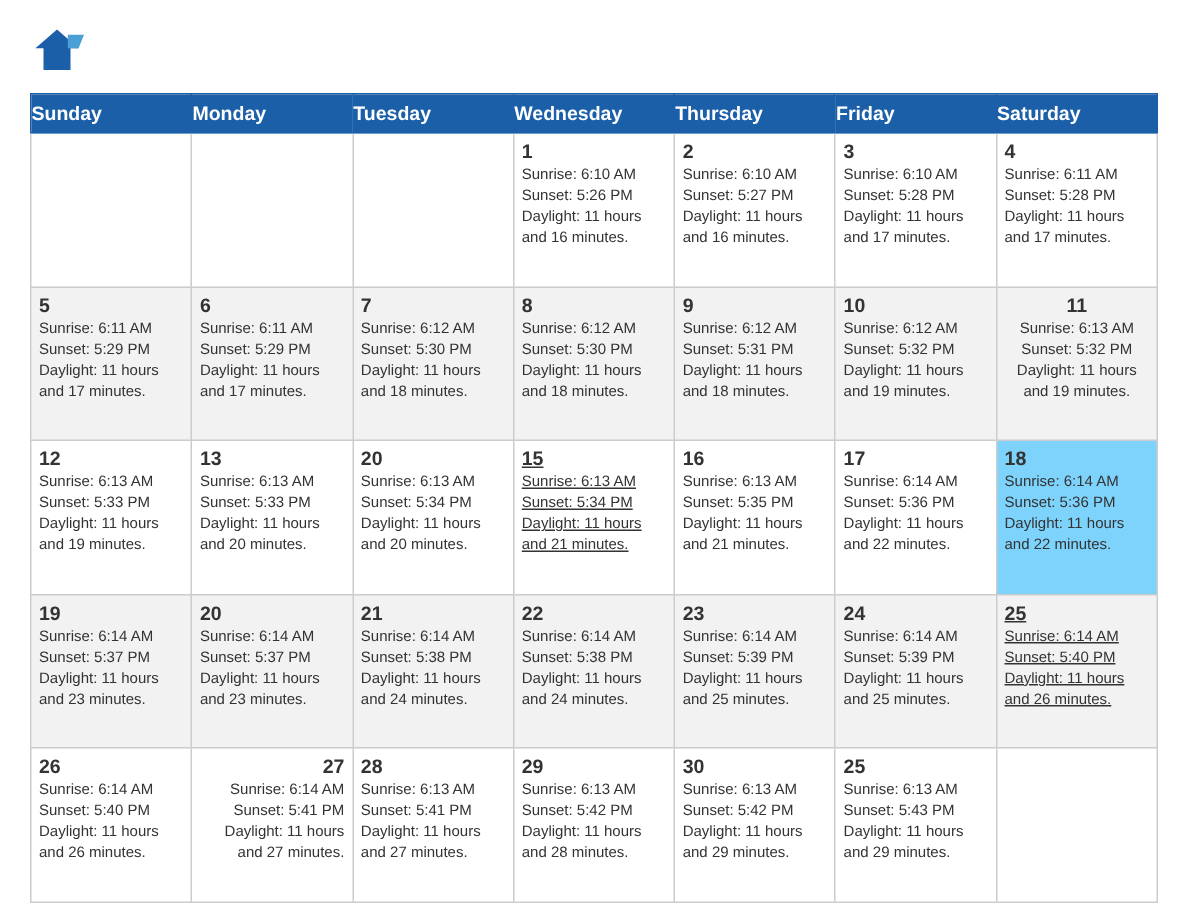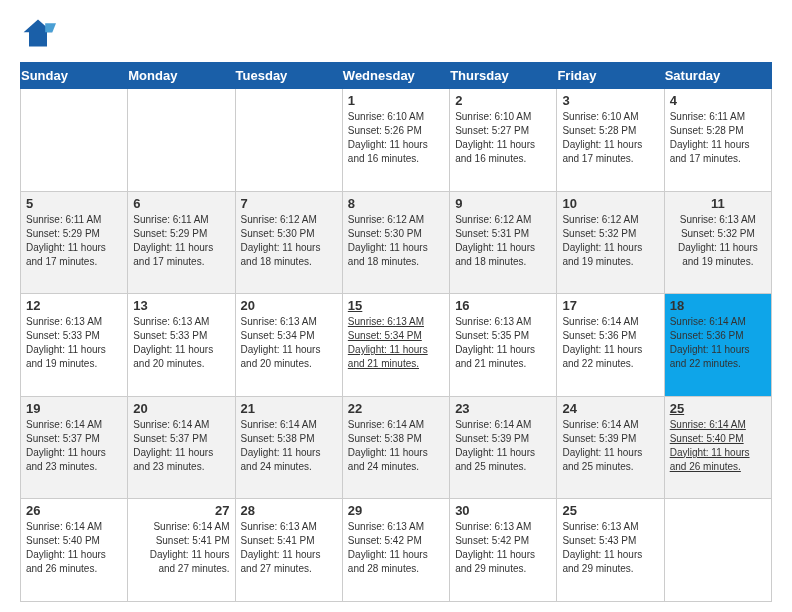--- a/index.html
+++ b/index.html
@@ -234,21 +234,21 @@
             <div class="cell-text" style="white-space: pre-line;">Sunrise: 6:13 AM
 Sunset: 5:35 PM
 Daylight: 11 hours and 21 minutes.</div>
           </td>
           <td style="background-color: rgb(255, 255, 255);">
             <span class="day-number">17</span>
             <div class="cell-text" style="white-space: pre-line;">Sunrise: 6:14 AM
 Sunset: 5:36 PM
 Daylight: 11 hours and 22 minutes.</div>
           </td>
-          <td style="background-color: #0ea5e9;">
+          <td style="background-color: #7dd3fc;">
             <span class="day-number">18</span>
             <div class="cell-text" style="white-space: pre-line;">Sunrise: 6:14 AM
 Sunset: 5:36 PM
 Daylight: 11 hours and 22 minutes.</div>
           </td>
         </tr>
         <tr>
           <td style="background-color: rgb(242, 242, 242);">
             <span class="day-number">19</span>
             <div class="cell-text" style="white-space: pre-line;">Sunrise: 6:14 AM

